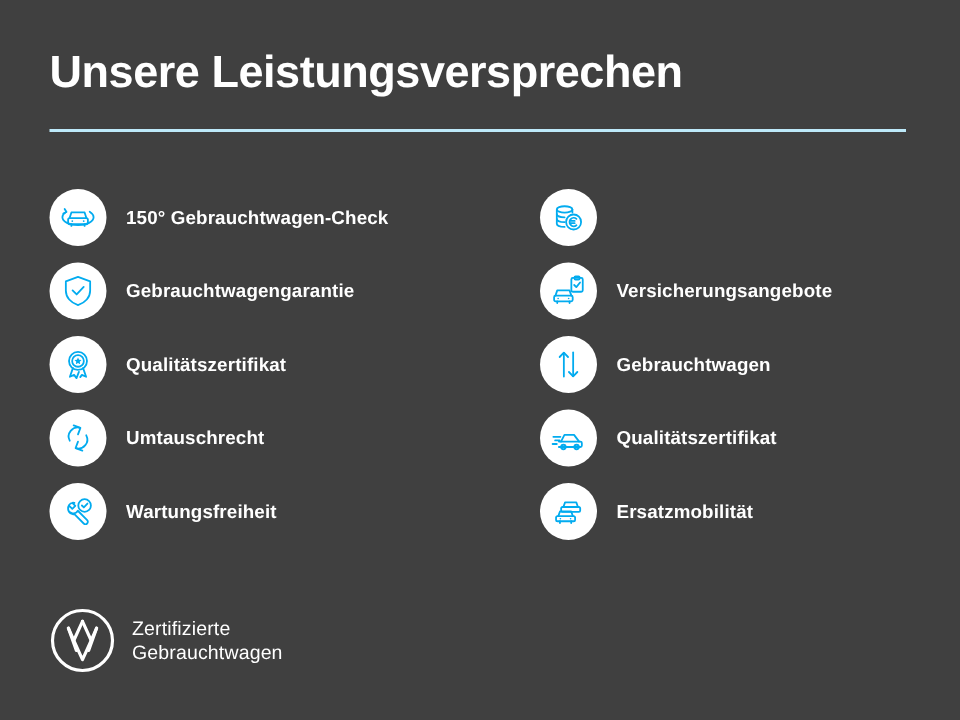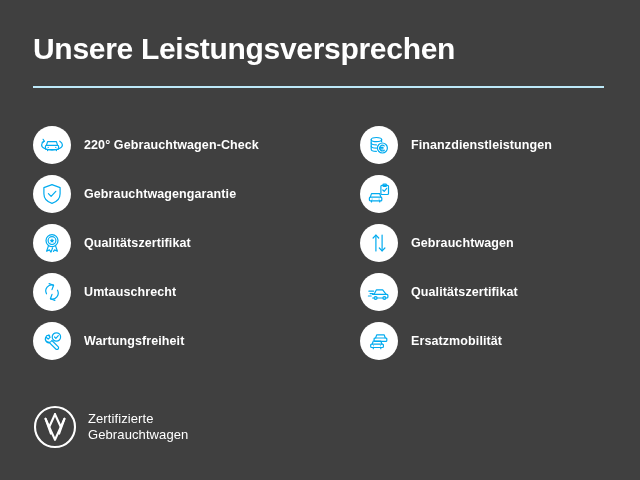--- a/index.html
+++ b/index.html
@@ -131,21 +131,21 @@
             <path d="M6.4 12.4 7.6 8.6h8.8l1.2 3.8"></path>
             <rect x="5.4" y="12.4" width="13.2" height="4.1" rx="1.1"></rect>
             <line x1="7.6" y1="16.5" x2="7.6" y2="17.6"></line>
             <line x1="16.4" y1="16.5" x2="16.4" y2="17.6"></line>
             <circle cx="8.2" cy="14.4" r="0.6" fill="#02ABEF" stroke="none"></circle>
             <circle cx="15.8" cy="14.4" r="0.6" fill="#02ABEF" stroke="none"></circle>
             <path d="M4.2 8.2c-1.6 1-2.6 2.3-2.6 3.7 0 2.9 4.6 5.2 10.4 5.2s10.4-2.3 10.4-5.2c0-1.4-1-2.7-2.6-3.7"></path>
             <polyline points="3.1,6.3 4.3,8.3 2.2,9.3"></polyline>
           </svg>
         </span>
-        <span class="benefit-label">220° Gebrauchtwagen-Check</span>
+        <span class="benefit-label">150° Gebrauchtwagen-Check</span>
       </div>
 
       <div class="benefit-row">
         <span class="icon-circle">
           <svg viewBox="0 0 24 24" fill="none" stroke="#02ABEF" stroke-width="1.2" stroke-linecap="round" stroke-linejoin="round">
             <path d="M12 2.6 3.9 5.6v6.2c0 4.4 3.3 8.1 8.1 9.6 4.8-1.5 8.1-5.2 8.1-9.6V5.6z"></path>
             <polyline points="8.4,11.6 11.1,14.3 15.8,9.3"></polyline>
           </svg>
         </span>
         <span class="benefit-label">Gebrauchtwagengarantie</span>
@@ -198,37 +198,37 @@
             <path d="M4.2 6.6v3.2c0 1.2 2.3 2.1 5.2 2.1"></path>
             <path d="M4.2 9.8V13c0 1.2 2.3 2.1 5.2 2.1"></path>
             <path d="M4.2 13v3.2c0 1.2 2.3 2.1 5.2 2.1"></path>
             <path d="M14.6 6.6v2.1"></path>
             <circle cx="15.4" cy="15" r="5"></circle>
             <path d="M17.3 12.9a2.8 2.8 0 1 0 0 4.3"></path>
             <line x1="12.9" y1="14.3" x2="16.1" y2="14.3"></line>
             <line x1="12.9" y1="15.8" x2="16.1" y2="15.8"></line>
           </svg>
         </span>
-        <span class="benefit-label">Finanzdienstleistungen</span>
       </div>
 
       <div class="benefit-row">
         <span class="icon-circle">
           <svg viewBox="0 0 24 24" fill="none" stroke="#02ABEF" stroke-width="1.2" stroke-linecap="round" stroke-linejoin="round">
             <path d="M3.3 15.1 4.5 11.6h8.2l1.2 3.5"></path>
             <rect x="2.4" y="15.1" width="12.4" height="3.8" rx="1"></rect>
             <line x1="4.5" y1="18.9" x2="4.5" y2="20"></line>
             <line x1="12.7" y1="18.9" x2="12.7" y2="20"></line>
             <circle cx="5.1" cy="17" r="0.55" fill="#02ABEF" stroke="none"></circle>
             <circle cx="12.1" cy="17" r="0.55" fill="#02ABEF" stroke="none"></circle>
             <rect x="13.9" y="3.3" width="7.6" height="9.2" rx="1"></rect>
             <rect x="16" y="2.2" width="3.4" height="2.2" rx="0.7"></rect>
             <polyline points="15.8,8 17.2,9.4 19.7,6.3"></polyline>
           </svg>
         </span>
+        <span class="benefit-label">Versicherungsangebote</span>
       </div>
 
       <div class="benefit-row">
         <span class="icon-circle">
           <svg viewBox="0 0 24 24" fill="none" stroke="#02ABEF" stroke-width="1.2" stroke-linecap="round" stroke-linejoin="round">
             <line x1="8.9" y1="20" x2="8.9" y2="4.2"></line>
             <polyline points="6.1,7 8.9,4.1 11.7,7"></polyline>
             <line x1="15.1" y1="4" x2="15.1" y2="19.8"></line>
             <polyline points="12.3,17 15.1,19.9 17.9,17"></polyline>
           </svg>

